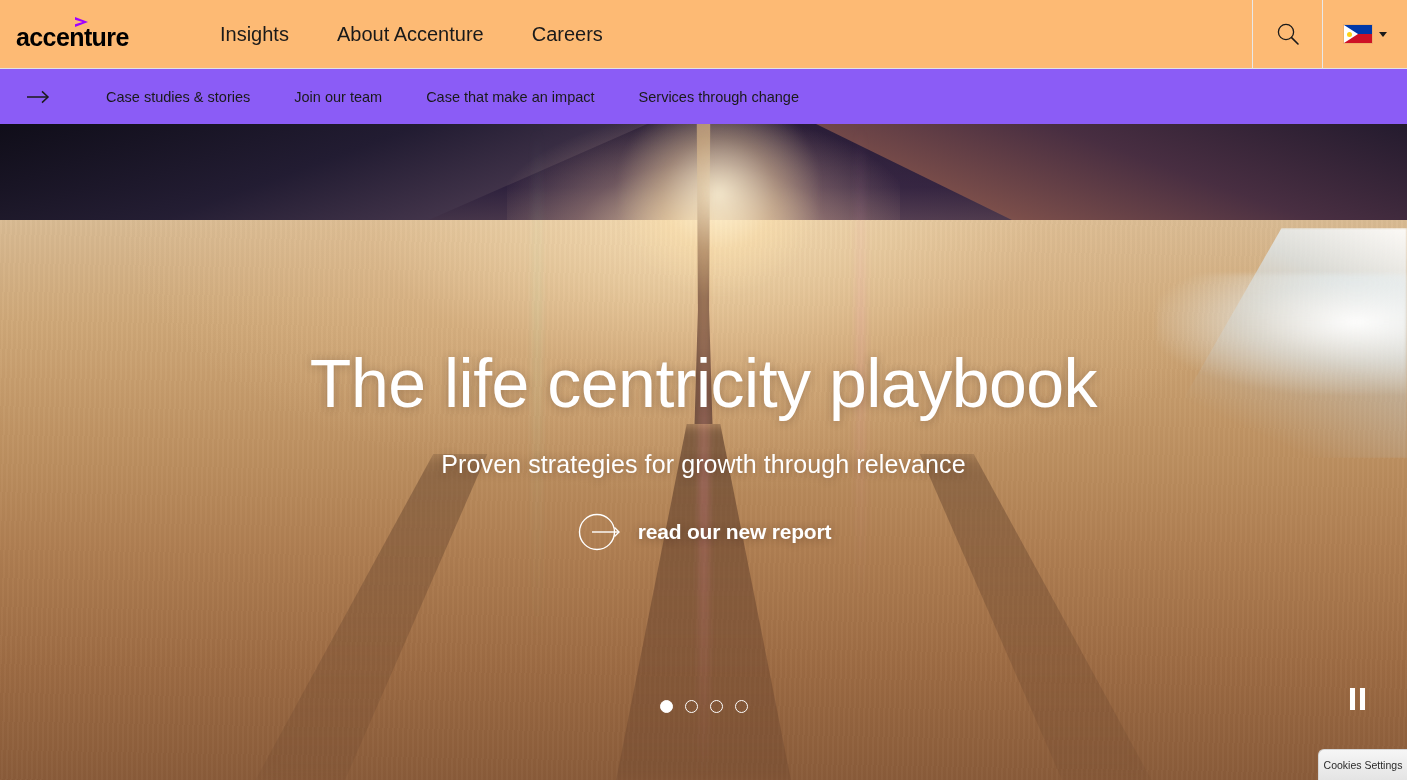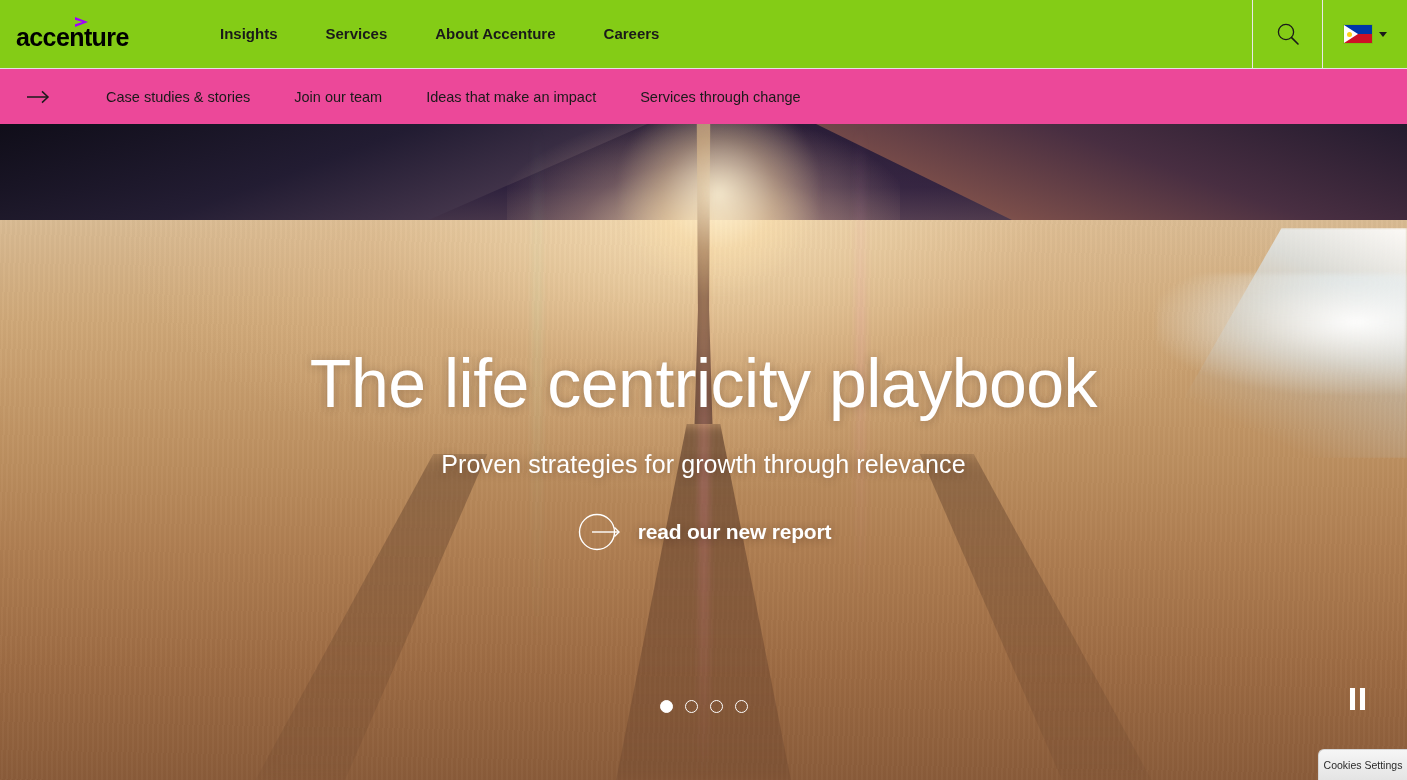--- a/index.html
+++ b/index.html
@@ -17,21 +17,21 @@
     position: relative;
     width: 1407px;
     height: 780px;
     overflow: hidden;
   }
 
   
   .header {
     position: relative;
     height: 68px;
-    background: #84cc16;
+    background: #fdba74;
     display: flex;
     align-items: center;
     z-index: 40;
   }
 
   .logo-wrap {
     position: relative;
     margin-left: 16px;
     width: 110px;
     height: 40px;
@@ -57,27 +57,26 @@
   }
   .logo-caret svg { display: block; width: 16px; height: 13px; }
 
   .main-nav {
     display: flex;
     align-items: center;
     margin-left: 70px;
     height: 100%;
   }
   .nav-item {
-    font-size: 15px;
+    font-size: 20px;
     color: #1a1a1a;
     padding: 0 24px;
     line-height: 68px;
     cursor: pointer;
     white-space: nowrap;
-    font-weight: bold;
   }
 
   .header-right {
     margin-left: auto;
     display: flex;
     align-items: stretch;
     height: 68px;
   }
   .search-cell {
     width: 70px;
@@ -124,21 +123,21 @@
     width: 0; height: 0;
     border-left: 4px solid transparent;
     border-right: 4px solid transparent;
     border-top: 5px solid #1a1a1a;
   }
 
   
   .subnav {
     position: relative;
     height: 56px;
-    background: #ec4899;
+    background: #8b5cf6;
     border-top: 1px solid #e3e3e3;
     display: flex;
     align-items: center;
     z-index: 30;
   }
   .subnav-arrow {
     margin-left: 24px;
     width: 30px;
     display: flex;
     align-items: center;
@@ -387,21 +386,20 @@
       <span class="logo-text">accenture</span>
       <span class="logo-caret">
         <svg viewBox="0 0 16 13" aria-hidden="true">
           <path d="M1 1 L14 6 L1 11 L1 8.2 L8.6 6 L1 3.8 Z" fill="#a100ff"></path>
         </svg>
       </span>
     </a>
 
     <nav class="main-nav">
       <span class="nav-item">Insights</span>
-      <span class="nav-item">Services</span>
       <span class="nav-item">About Accenture</span>
       <span class="nav-item">Careers</span>
     </nav>
 
     <div class="header-right">
       <div class="search-cell">
         <span>
           <svg width="26" height="26" viewBox="0 0 26 26" aria-hidden="true">
             <circle cx="11" cy="11" r="7.6" fill="none" stroke="#1a1a1a" stroke-width="1.3"></circle>
             <line x1="16.6" y1="16.6" x2="23" y2="23" stroke="#1a1a1a" stroke-width="1.6" stroke-linecap="round"></line>
@@ -425,21 +423,21 @@
       <span>
         <svg width="26" height="16" viewBox="0 0 26 16" aria-hidden="true">
           <line x1="1" y1="8" x2="22" y2="8" stroke="#1a1a1a" stroke-width="1.5"></line>
           <polyline points="16,2.4 22,8 16,13.6" fill="none" stroke="#1a1a1a" stroke-width="1.5"></polyline>
         </svg>
       </span>
     </div>
     <div class="subnav-items">
       <span class="subnav-item">Case studies &amp; stories</span>
       <span class="subnav-item">Join our team</span>
-      <span class="subnav-item">Ideas that make an impact</span>
+      <span class="subnav-item">Case that make an impact</span>
       <span class="subnav-item">Services through change</span>
     </div>
   </div>
 
   <div class="hero">
 
     <div class="hero-bg">
       <div class="cliffs"></div>
       <div class="cliff-left"></div>
       <div class="cliff-right"></div>

